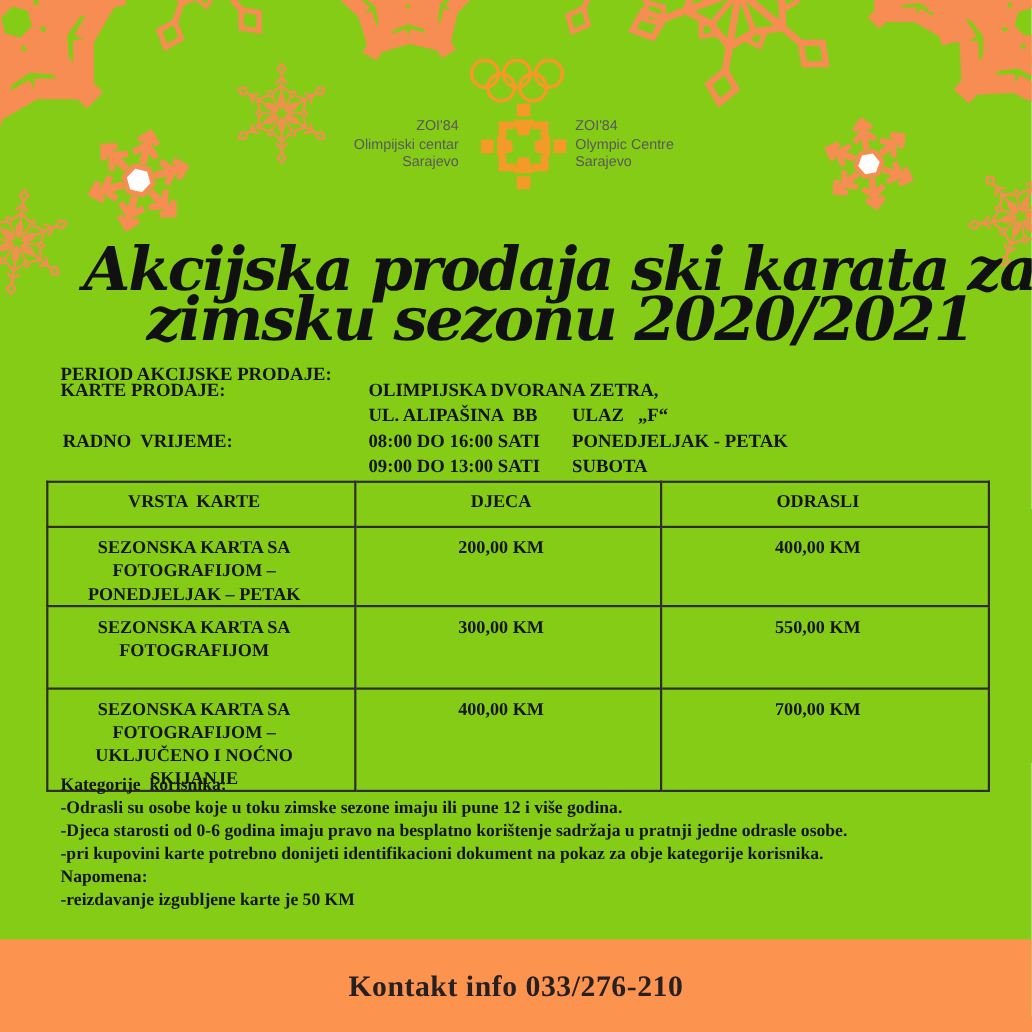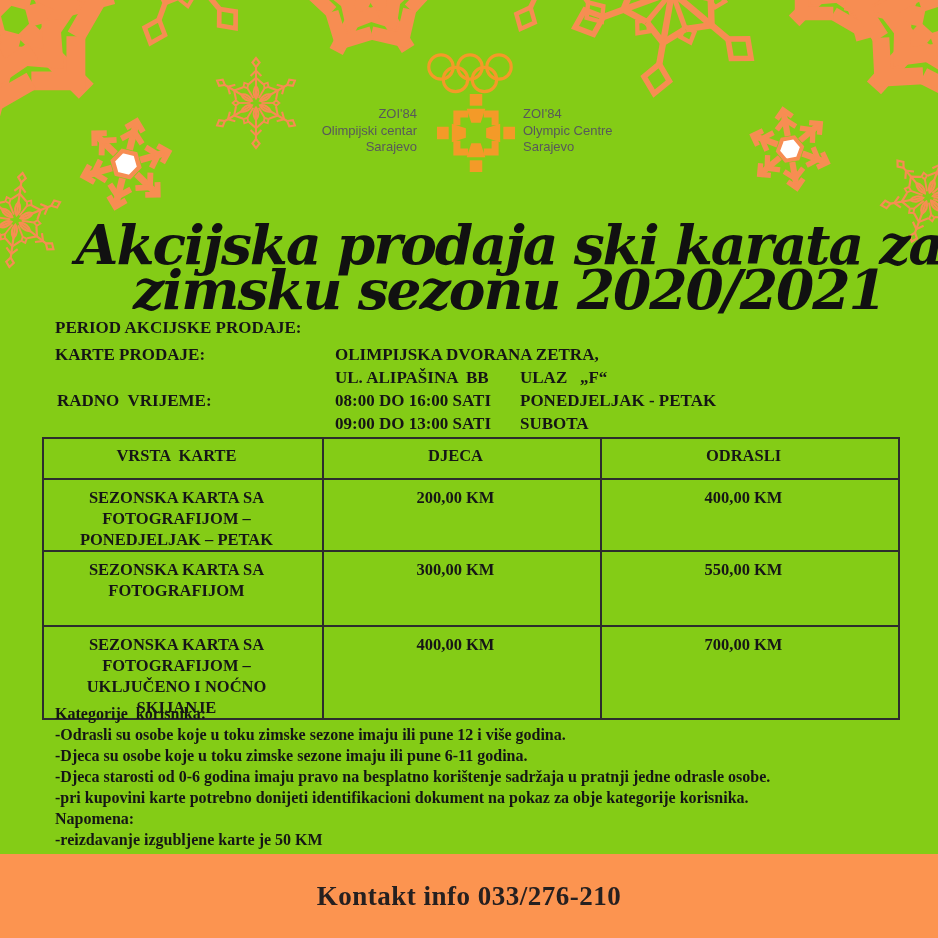--- a/index.html
+++ b/index.html
@@ -197,21 +197,21 @@
     <div>Olympic Centre</div>
     <div>Sarajevo</div>
   </div>
 
   <div class="title">
     <div>Akcijska prodaja ski karata za</div>
     <div>zimsku sezonu 2020/2021</div>
   </div>
 
   <div class="info">
-    <span style="left:0;top:0">PERIOD AKCIJSKE PRODAJE:</span>
+    <span style="left:0;top:12px">PERIOD AKCIJSKE PRODAJE:</span>
     <span style="left:0;top:27px">KARTE PRODAJE:</span>
     <span style="left:280px;top:27px">OLIMPIJSKA DVORANA ZETRA,</span>
     <span style="left:280px;top:50px">UL. ALIPAŠINA  BB</span>
     <span style="left:465px;top:50px">ULAZ   „F“</span>
     <span style="left:2px;top:73px">RADNO  VRIJEME:</span>
     <span style="left:280px;top:73px">08:00 DO 16:00 SATI</span>
     <span style="left:465px;top:73px">PONEDJELJAK - PETAK</span>
     <span style="left:280px;top:96px">09:00 DO 13:00 SATI</span>
     <span style="left:465px;top:96px">SUBOTA</span>
   </div>
@@ -242,21 +242,20 @@
       <td><span class="cellw">SEZONSKA KARTA SA FOTOGRAFIJOM – UKLJUČENO I NOĆNO SKIJANJE</span></td>
       <td>400,00 KM</td>
       <td>700,00 KM</td>
     </tr>
   </tbody>
     </table>
 
   <div class="notes">
     <div>Kategorije  korisnika:</div>
     <div>-Odrasli su osobe koje u toku zimske sezone imaju ili pune 12 i više godina.</div>
-    <div>-Djeca su osobe koje u toku zimske sezone imaju ili pune 6-11 godina.</div>
     <div>-Djeca starosti od 0-6 godina imaju pravo na besplatno korištenje sadržaja u pratnji jedne odrasle osobe.</div>
     <div>-pri kupovini karte potrebno donijeti identifikacioni dokument na pokaz za obje kategorije korisnika.</div>
     <div>Napomena:</div>
     <div>-reizdavanje izgubljene karte je 50 KM</div>
   </div>
 
   <div class="footer">
     <div class="footer-text">Kontakt info 033/276-210</div>
   </div>
 

